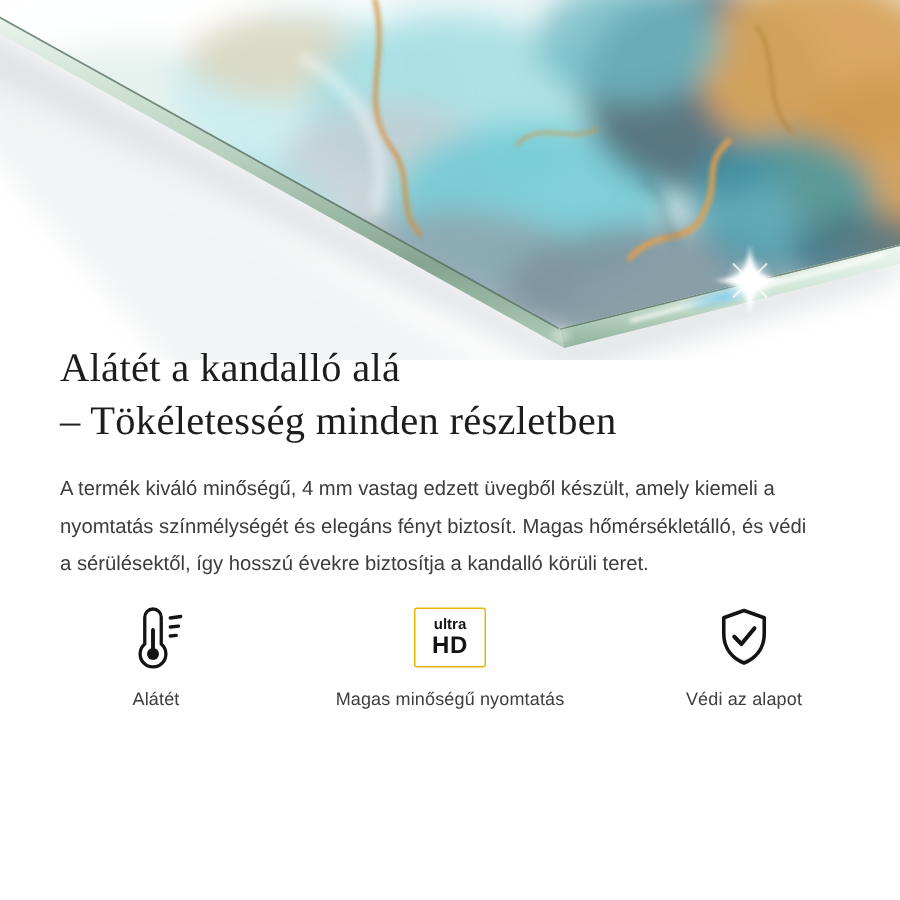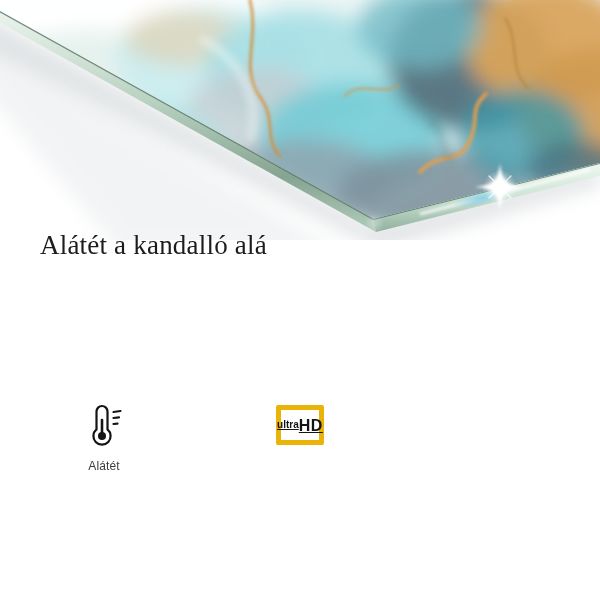--- a/index.html
+++ b/index.html
@@ -25,23 +25,23 @@
   .features {
     position:absolute; left:6px; top:401px; width:588px;
     display:grid; grid-template-columns:1fr 1fr 1fr;
     row-gap:16px; justify-items:center;
   }
   .feature { display:flex; flex-direction:column; align-items:center; width:100%; }
   .icon-box { height:48px; display:flex; align-items:center; justify-content:center; }
   .feature-label { margin-top:10px; font-size:12px; color:#3d3d3d; letter-spacing:0.1px; }
 
   .uhd {
-    width:48px; height:40px; border:5px solid #eab308; border-radius:2px;
-    display:flex; flex-direction:row; align-items:center; justify-content:center;
-    color:#141414; line-height:1;text-decoration:underline;
+    width:48px; height:40px; border:1px solid #eab308; border-radius:2px;
+    display:flex; flex-direction:column; align-items:center; justify-content:center;
+    color:#141414; line-height:1;
   }
   .uhd .t1 { font-size:10px; font-weight:700; letter-spacing:0; }
   .uhd .t2 { font-size:16px; font-weight:800; margin-top:1px; letter-spacing:0.5px; }
 </style>
 </head>
 <body>
 
 <div class="page">
 
   <div class="hero">
@@ -130,22 +130,24 @@
         <ellipse cx="482" cy="198" rx="30" ry="7" fill="url(#cyanGlint)" transform="rotate(-14 482 198)"></ellipse>
         <circle cx="500" cy="187" r="17" fill="url(#glow)"></circle>
         <path d="M500 163 C502 181 506 185 525 187 C506 189 502 193 500 211 C498 193 494 189 475 187 C494 185 498 181 500 163 Z" fill="#ffffff" filter="url(#vein)"></path>
         <path d="M489 176 L511 198 M511 176 L489 198" stroke="#ffffff" stroke-width="1.2" opacity="0.8" stroke-linecap="round"></path>
       </g>
     </svg>
   </div>
 
   <h1 class="heading">
     <span>Alátét a kandalló alá</span><br>
+    <span>– Tökéletesség minden részletben</span>
   </h1>
 
+  <p class="desc">A termék kiváló minőségű, 4 mm vastag edzett üvegből készült, amely kiemeli a nyomtatás színmélységét és elegáns fényt biztosít. Magas hőmérsékletálló, és védi a sérülésektől, így hosszú évekre biztosítja a kandalló körüli teret.</p>
 
   <div class="features">
 
     <div class="feature">
       <div class="icon-box">
         <svg width="48" height="48" viewBox="0 0 48 48" fill="none">
           <path d="M22 5 a5.5 5.5 0 0 1 5.5 5.5 V28.4 a8.6 8.6 0 1 1 -11 0 V10.5 A5.5 5.5 0 0 1 22 5 Z" stroke="#141414" stroke-width="2.2"></path>
           <line x1="22" y1="19" x2="22" y2="31.5" stroke="#141414" stroke-width="2.6" stroke-linecap="round"></line>
           <circle cx="22" cy="35" r="4" fill="#141414"></circle>
           <line x1="33.5" y1="11" x2="40.5" y2="10" stroke="#141414" stroke-width="2.2" stroke-linecap="round"></line>
@@ -156,20 +158,30 @@
       <div class="feature-label">Alátét</div>
     </div>
 
     <div class="feature">
       <div class="icon-box">
         <div class="uhd">
           <span class="t1">ultra</span>
           <span class="t2">HD</span>
         </div>
       </div>
+      <div class="feature-label">Magas minőségű nyomtatás</div>
     </div>
 
+    <div class="feature">
+      <div class="icon-box">
+        <svg width="48" height="48" viewBox="0 0 48 48" fill="none">
+          <path d="M24 6 L37.5 10.8 V21.5 C37.5 31.6 31.4 37.9 24 41 C16.6 37.9 10.5 31.6 10.5 21.5 V10.8 Z" stroke="#141414" stroke-width="2.4" stroke-linejoin="round"></path>
+          <path d="M17.5 23.5 L22.3 28.3 L31 17.8" stroke="#141414" stroke-width="2.7" stroke-linecap="round" stroke-linejoin="round"></path>
+        </svg>
+      </div>
+      <div class="feature-label">Védi az alapot</div>
+    </div>
 
 
 
 
   </div>
 </div>
 
 </body></html>

